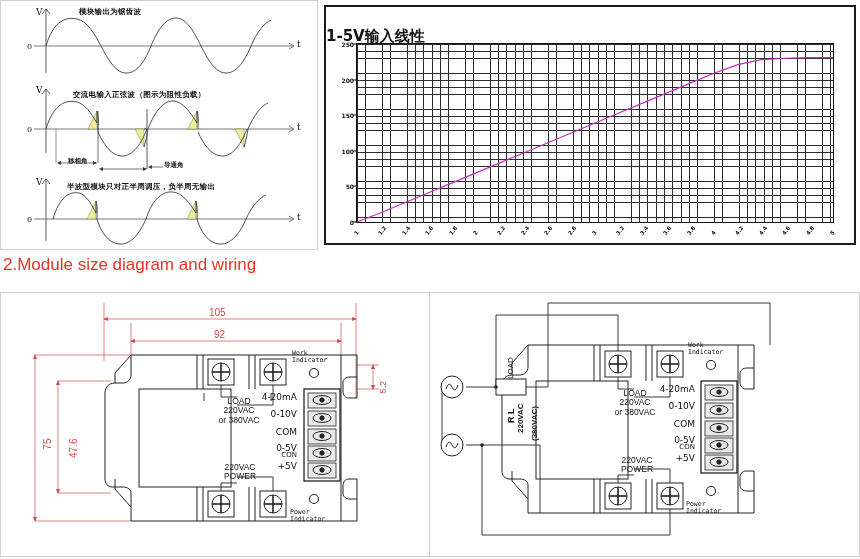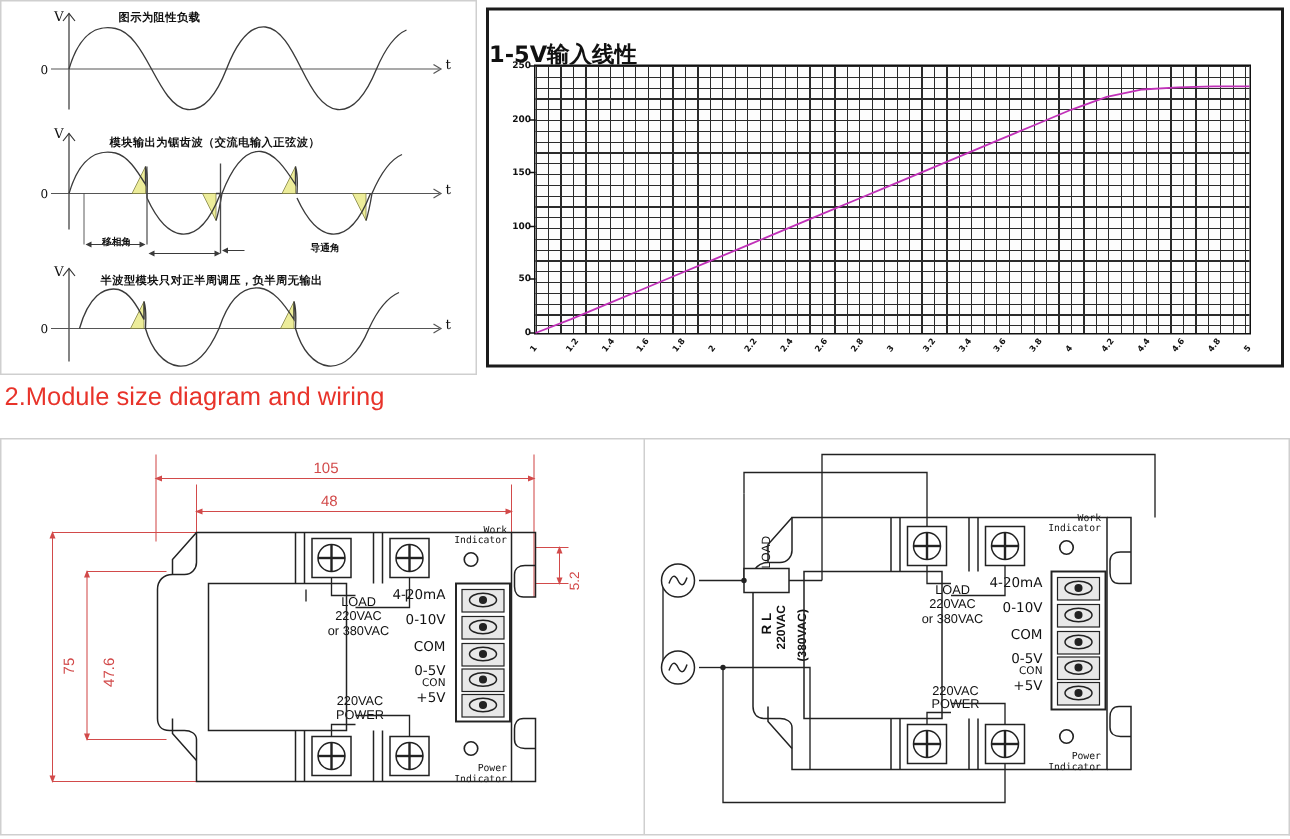--- a/index.html
+++ b/index.html
@@ -147,21 +147,21 @@
     white-space: nowrap;
     text-align: right;
   }
   .small-label {
     position: absolute;
     font-family: "DejaVu Sans Mono", monospace;
     font-size: 6.5px;
     color: #111;
     white-space: nowrap;
     line-height: 1.15;
-    text-align: right;
+    text-align: left;
   }
   .blk-label {
     position: absolute;
     font-family: "Liberation Sans", sans-serif;
     font-size: 8.5px;
     color: #111;
     white-space: nowrap;
     text-align: center;
     line-height: 1.1;
   }
@@ -175,31 +175,31 @@
     transform: rotate(-90deg);
     font-weight: 700;
   }
   svg { display: block; overflow: visible; }
 </style>
 </head>
 <body>
 
 <div class="panel" id="waveform-panel">
 
-  <div class="wave-title" style="left:78px; top:6px;">图示为阻性负载</div>
+  <div class="wave-title" style="left:78px; top:6px;">模块输出为锯齿波</div>
   <div class="axis-letter" style="left:35px; top:6px;">V</div>
   <div class="axis-letter" style="left:296px; top:38px;">t</div>
   <div class="axis-letter" style="left:26px; top:41px; font-size:8px;">0</div>
 
-  <div class="wave-title" style="left:72px; top:89px;">模块输出为锯齿波（交流电输入正弦波）</div>
+  <div class="wave-title" style="left:72px; top:89px;">交流电输入正弦波（图示为阻性负载）</div>
   <div class="axis-letter" style="left:35px; top:84px;">V</div>
   <div class="axis-letter" style="left:296px; top:121px;">t</div>
   <div class="axis-letter" style="left:26px; top:124px; font-size:8px;">0</div>
   <div class="ann-label" style="left:67px; top:156px;">移相角</div>
-  <div class="ann-label" style="left:163px; top:160px;margin-left:43px;">导通角</div>
+  <div class="ann-label" style="left:163px; top:160px;">导通角</div>
 
   <div class="wave-title" style="left:66px; top:181px;">半波型模块只对正半周调压，负半周无输出</div>
   <div class="axis-letter" style="left:35px; top:176px;">V</div>
   <div class="axis-letter" style="left:296px; top:211px;">t</div>
   <div class="axis-letter" style="left:26px; top:214px; font-size:8px;">0</div>
 
   <svg width="318" height="250" style="position:absolute; left:0; top:0;">
 
     <g>
       <line x1="45" y1="8" x2="45" y2="72" stroke="#333" stroke-width="0.8"></line>
@@ -312,21 +312,21 @@
       <polyline id="chart-line" fill="none" stroke-width="1.2" points="0.00,178.00 23.80,168.74 47.60,158.78 71.40,148.81 95.20,138.84 119.00,128.87 142.80,118.90 166.60,108.94 190.40,98.97 214.20,89.00 238.00,79.03 261.80,69.06 285.60,59.10 309.40,49.13 333.20,39.16 357.00,29.19 380.80,20.65 404.60,15.66 428.40,14.24 452.20,13.53 476.00,13.53" stroke="#c030b8"></polyline>
     </svg>
   </div>
 </div>
 
 <div id="section-heading">2.Module size diagram and wiring</div>
 
 <div class="panel" id="mech-panel">
 
   <div class="dim-text" style="left:208px; top:14px;text-align:right;">105</div>
-  <div class="dim-text" style="left:213px; top:36px;">48</div>
+  <div class="dim-text" style="left:213px; top:36px;">92</div>
   <div class="dim-text vert" style="left:46px; top:140px; transform:rotate(-90deg) translate(-50%,-50%);">75</div>
   <div class="dim-text vert" style="left:68px; top:140px; transform:rotate(-90deg) translate(-50%,-50%);">47.6</div>
   <div class="dim-text vert" style="left:381px; top:83px; transform:rotate(-90deg) translate(-50%,-50%); font-size:9px;">5.2</div>
 
   <div class="small-label" style="left:291px; top:57px; width:46px;">
     <span>Work</span><br>
     <span>Indicator</span>
   </div>
   <div class="small-label" style="left:289px; top:216px; width:48px;">
     <span>Power</span><br>

